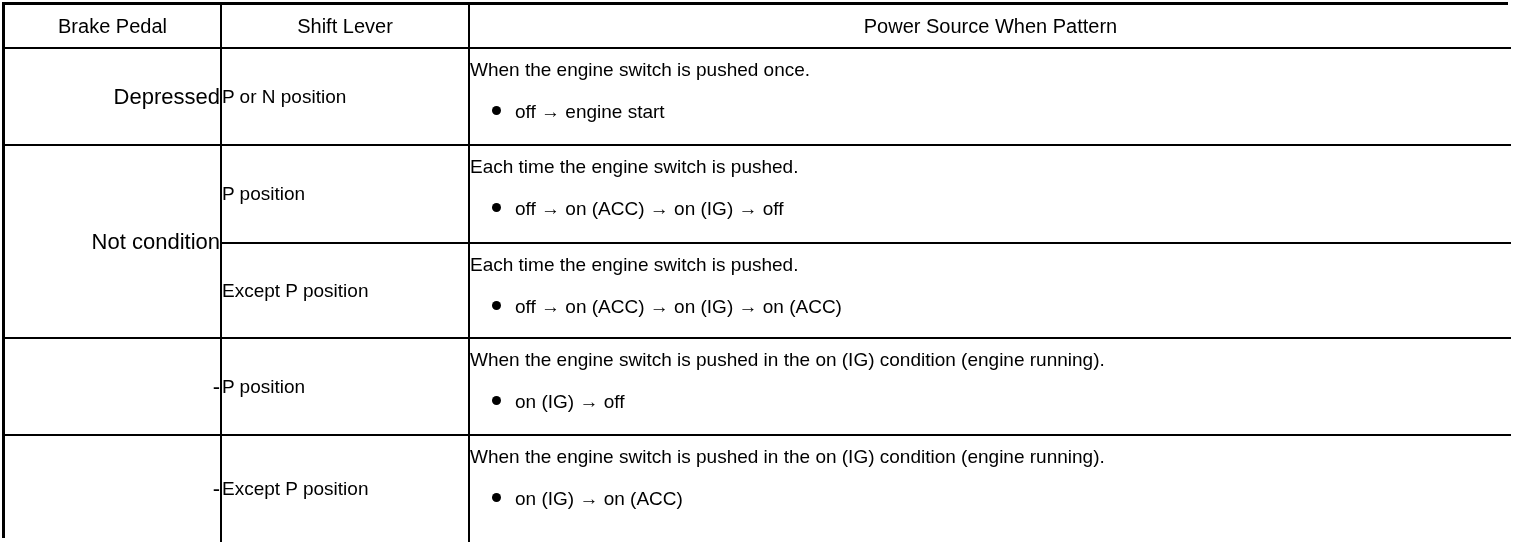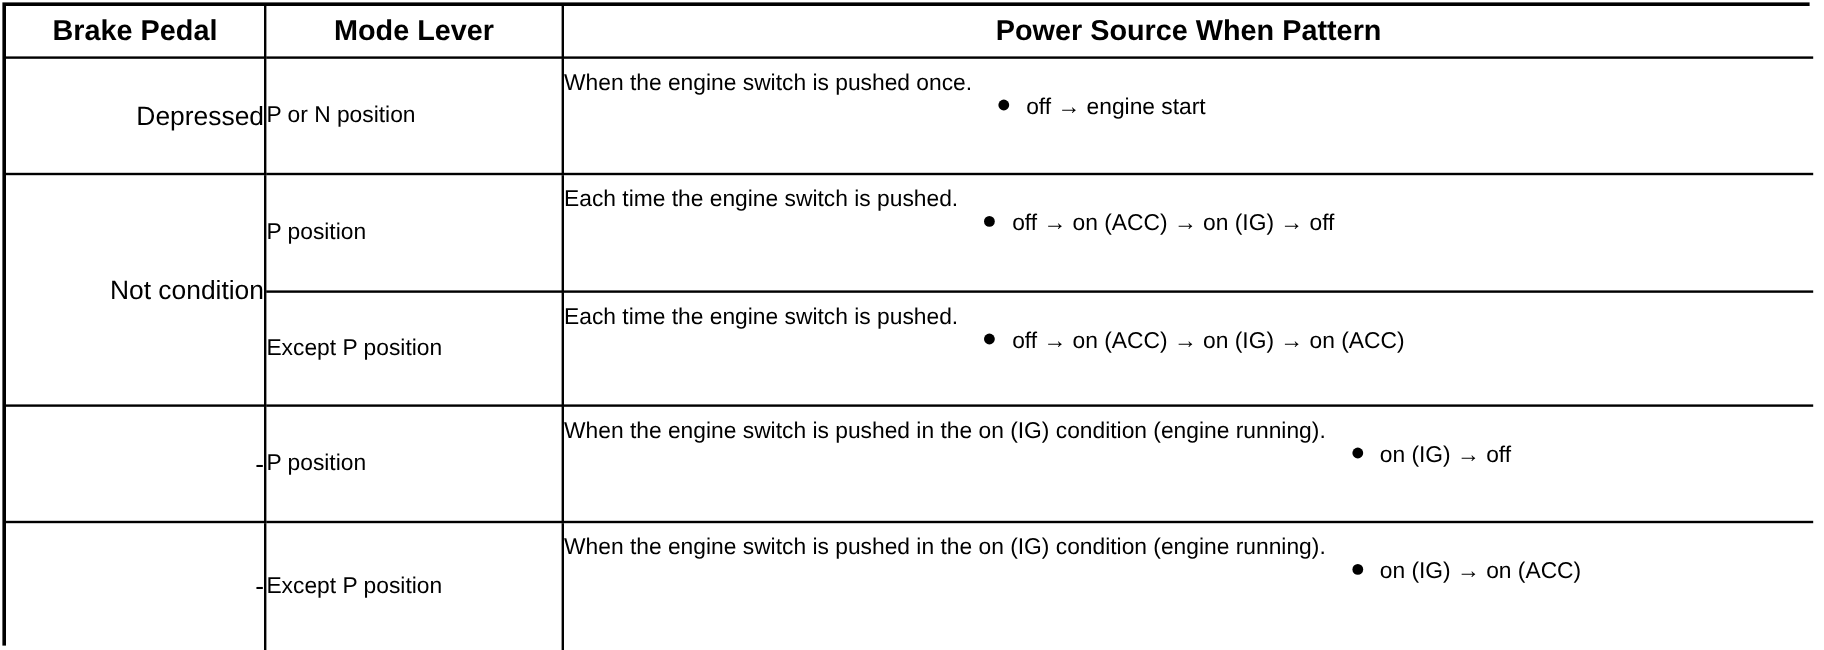--- a/index.html
+++ b/index.html
@@ -53,22 +53,22 @@
   
   table.spec-table tr > *:first-child { border-left: none; }
   table.spec-table tr > *:last-child  { border-right: none; }
   table.spec-table thead tr > * { border-top: none; }
   table.spec-table tbody tr:last-child > * { border-bottom: none; }
 
   
   thead th {
     height: 42px;
     text-align: center;
-    font-weight: bold;
-    font-size: 24px;
+    font-weight: normal;
+    font-size: 20px;
     letter-spacing: 0px;
     border-bottom-width: 3px;
   }
 
   
   col.c-brake { width: 216px; }
   col.c-shift { width: 248px; }
   col.c-mode  { width: 1042px; }
 
   td.brake-cell {
@@ -86,21 +86,21 @@
   }
   td.mode-cell {
     font-size: 19px;
     text-align: left;
     padding: 0 6px 0 8px;
     vertical-align: top;
   }
 
   .mode-inner {
     display: flex;
-    flex-direction: row;
+    flex-direction: column;
     justify-content: flex-start;
     height: 100%;
     padding-top: 10px;
     box-sizing: border-box;
   }
   .mode-desc {
     line-height: 1.15;
     white-space: nowrap;
   }
   .mode-bullet-row {
@@ -138,21 +138,21 @@
 <div class="table-wrap">
   <table class="spec-table">
     <colgroup>
       <col class="c-brake">
       <col class="c-shift">
       <col class="c-mode">
     </colgroup>
     <thead>
       <tr>
         <th>Brake Pedal</th>
-        <th>Mode Lever</th>
+        <th>Shift Lever</th>
         <th>Power Source When Pattern</th>
       </tr>
     </thead>
     <tbody>
 
       <tr class="row-1">
         <td class="brake-cell">Depressed</td>
         <td class="shift-cell">P or N position</td>
         <td class="mode-cell">
           <div class="mode-inner">

